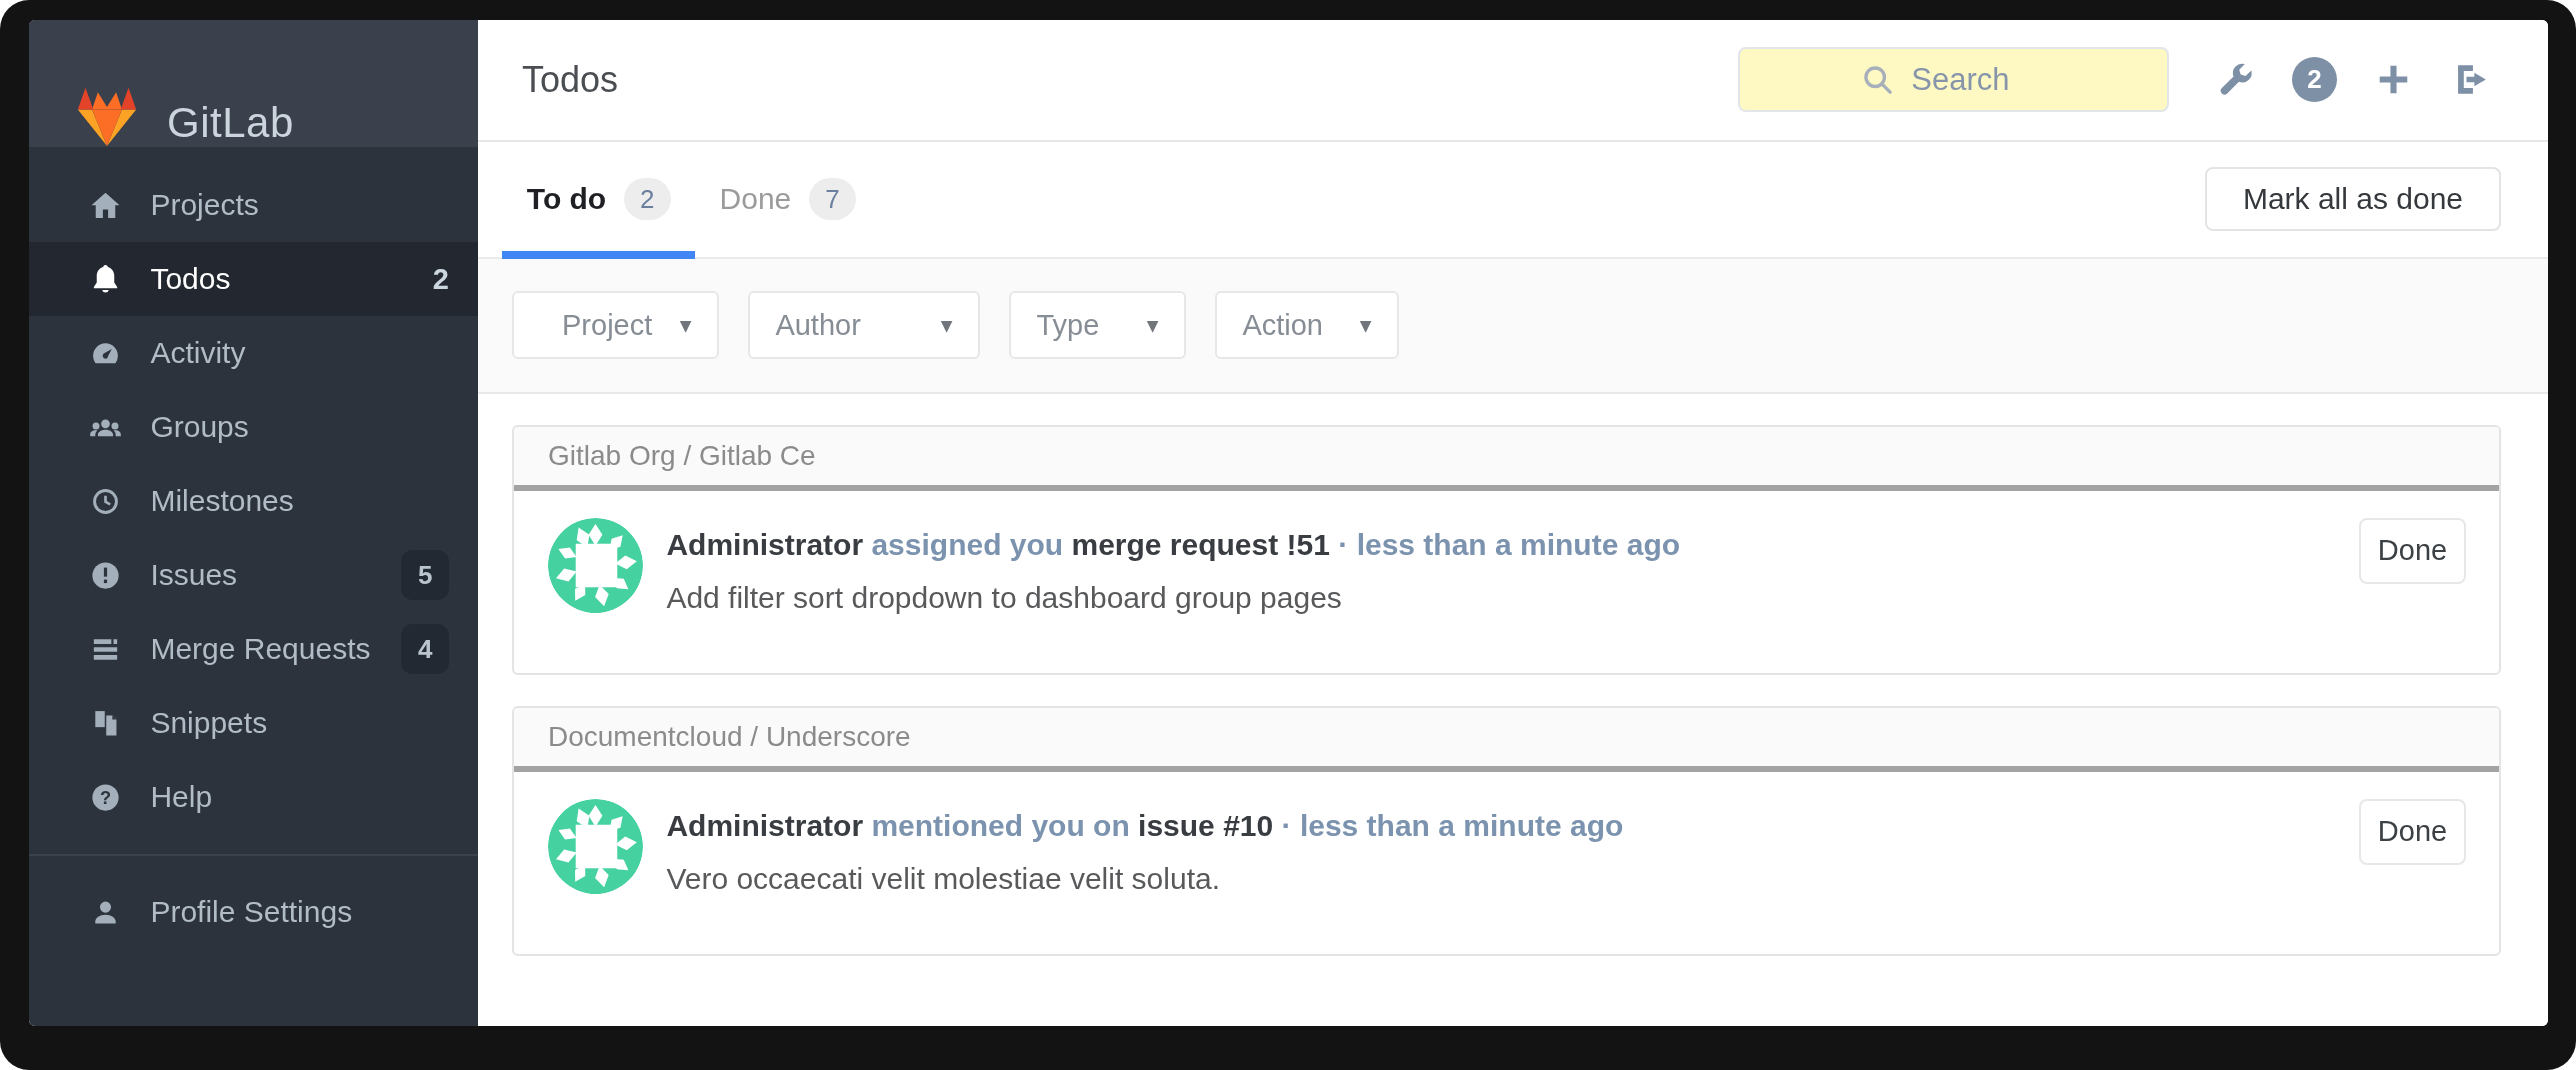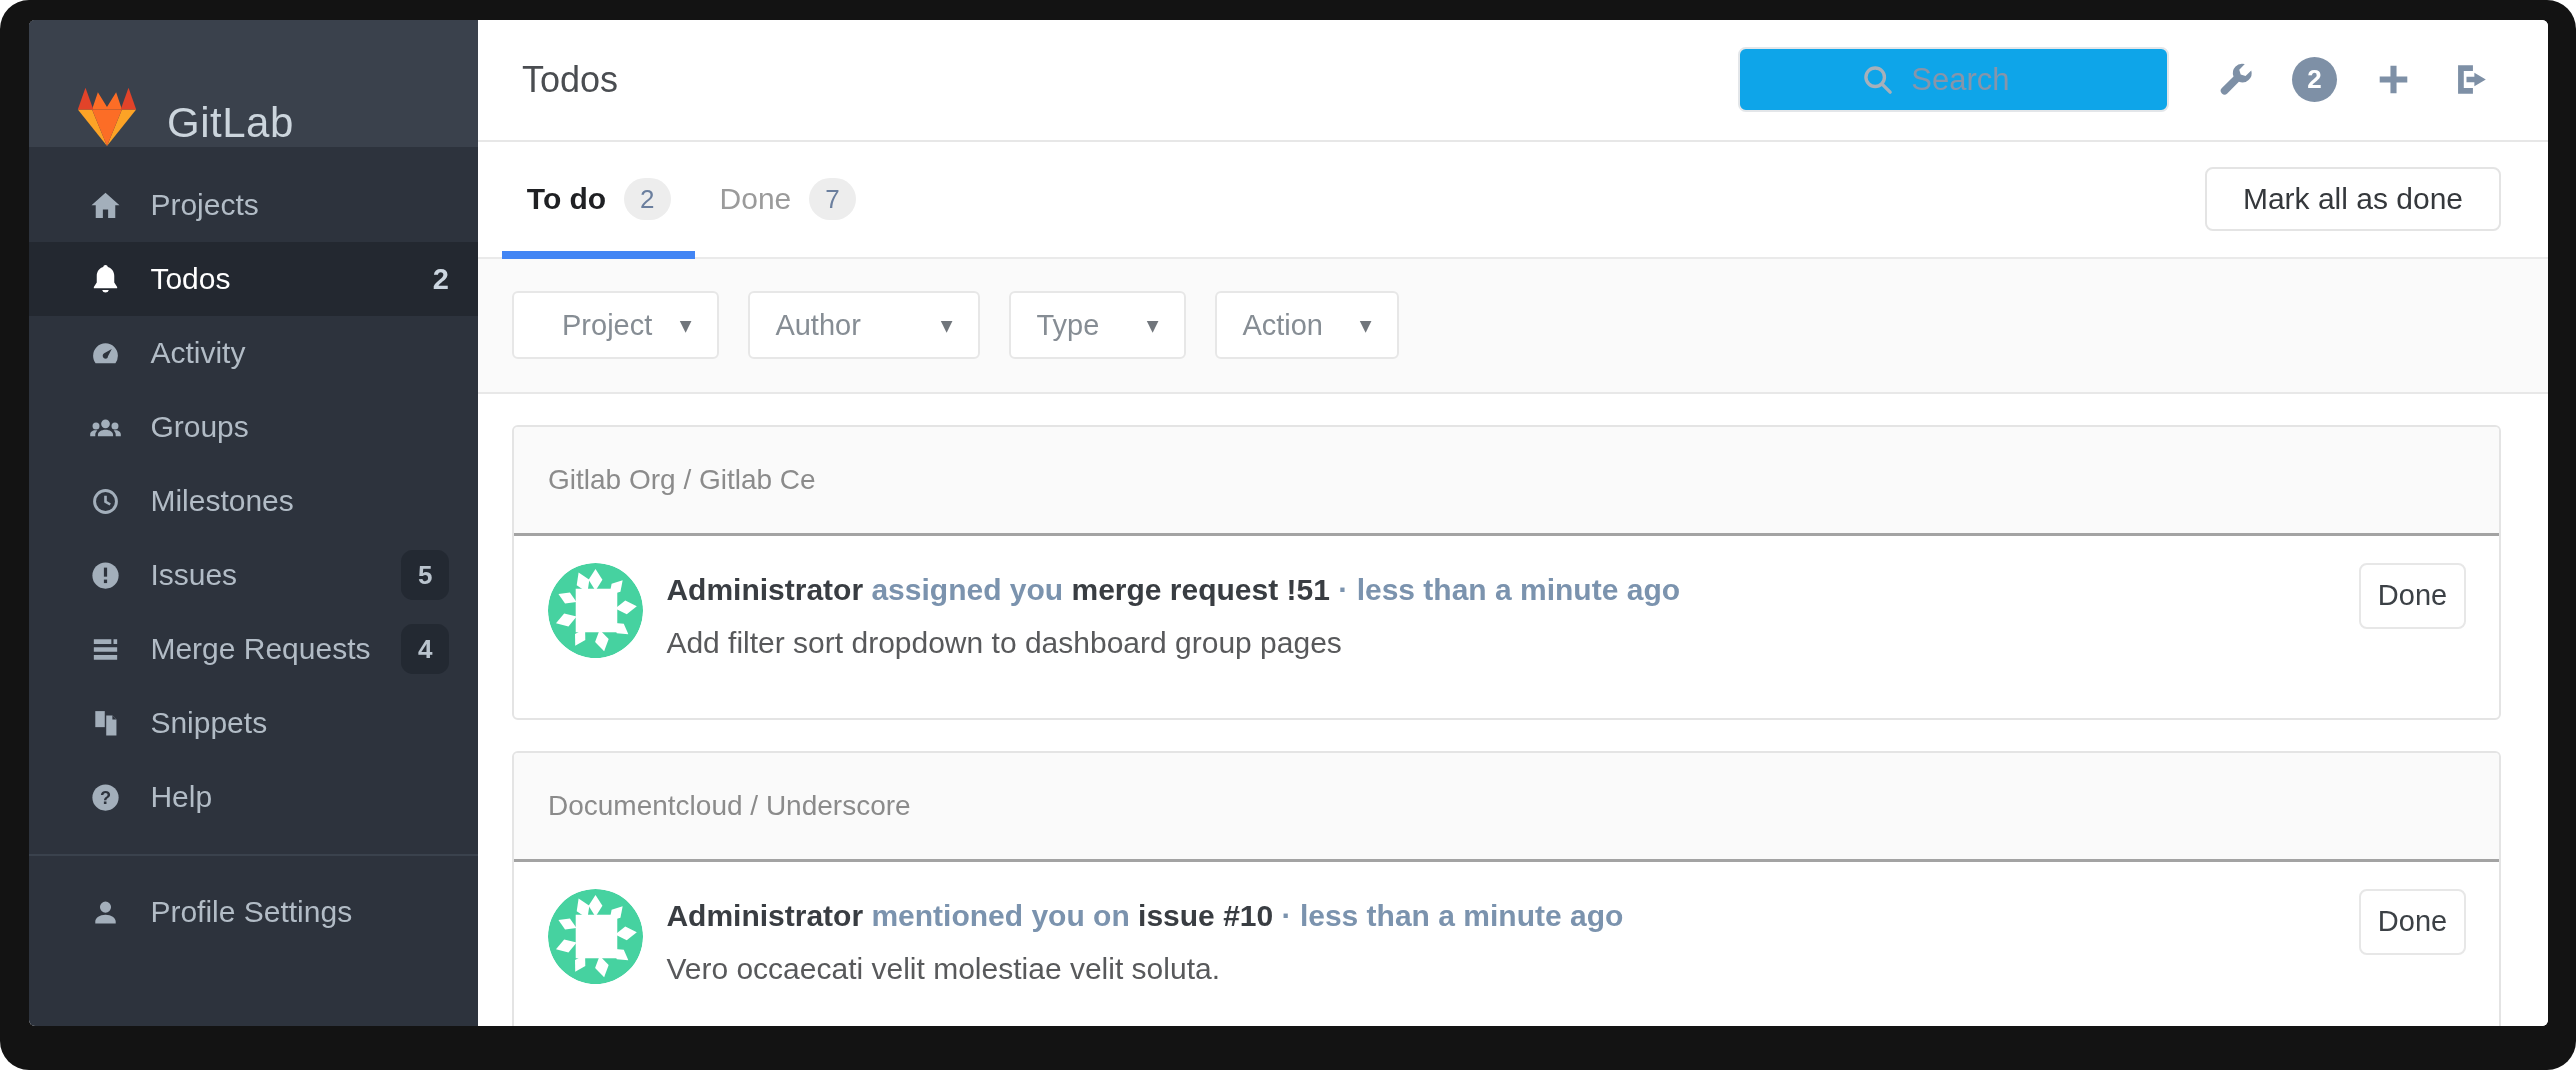--- a/index.html
+++ b/index.html
@@ -56,21 +56,21 @@
   
   .main { flex: 1; display: flex; flex-direction: column; background: #fff; min-width: 0; }
 
   .page-header {
     height: 122px; flex-shrink: 0; border-bottom: 2px solid #e7e7e7;
     display: flex; align-items: center; padding: 0 55px 0 44px;
   }
   .page-title { font-size: 36px; color: #4a4d51; font-weight: 400; }
   .search-box {
     margin-left: auto; width: 431px; height: 65px;
-    background: #0ea5e9; border: 2px solid #e3e6e9; border-radius: 7.8px;
+    background: #fef9c3; border: 2px solid #e3e6e9; border-radius: 7.8px;
     display: flex; align-items: center; justify-content: center; gap: 15.6px;
   }
   .search-box svg { width: 37px; height: 37px; color: #a7b0ba; flex-shrink: 0; }
   .search-input {
     width: 137px; border: none; outline: none; background: transparent;
     font-family: inherit; font-size: 31px; color: #4a4d51;
   }
   .search-input::placeholder { color: #8795aa; opacity: 1; }
   .header-icons { display: flex; align-items: center; gap: 35px; margin-left: 45px; color: #7e90a6; }
   .hicon { background: none; border: none; cursor: pointer; color: #7e90a6;
@@ -123,21 +123,21 @@
   .filter-dd:nth-child(3) { width: 177px; }
   .filter-dd:nth-child(4) { width: 184px; }
   .caret { font-size: 23.4px; color: #71767c; margin-left: 19.5px; }
 
   .content { flex: 1; padding: 31px 47px 31px 34px; overflow: hidden; }
   .panel {
     border: 2px solid #e4e4e4; border-radius: 5.9px; background: #fff;
     margin-bottom: 31px; overflow: hidden;
   }
   .panel-header {
-    background: #fafafa; border-bottom: 3px solid #a3a3a3; height: 109px;
+    background: #fafafa; border-bottom: 6px solid #a3a3a3; height: 64px;
     display: flex; align-items: center; padding: 0 34px;
     font-size: 28px; color: #8b8b8b;
   }
   .todo-item { display: flex; align-items: flex-start; padding: 27px 33px 27px 34px; min-height: 182px; }
   .avatar { width: 95px; height: 95px; flex-shrink: 0; margin-right: 23.4px; align-self: flex-start; border-radius: 50%; }
   .todo-text { flex: 1; min-width: 0; padding-top: 5.9px; }
   .todo-title { font-size: 30px; color: #393d42; line-height: 1.45; }
   .todo-title .author, .todo-title .target { font-weight: 700; color: #393d42; }
   .todo-title .action, .todo-title .time { font-weight: 600; color: #7b93ae; }
   .todo-title .dot { color: #7b93ae; font-weight: 600; }

